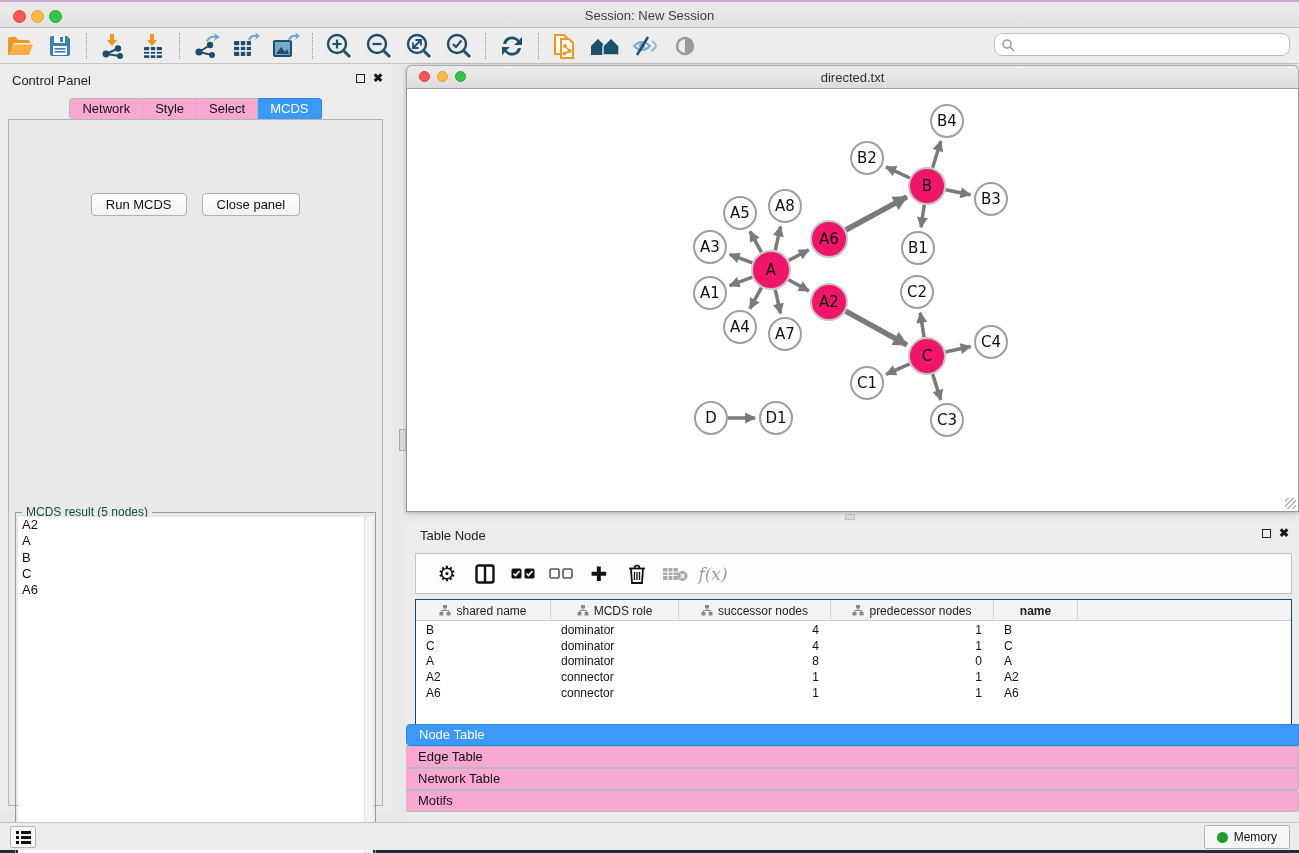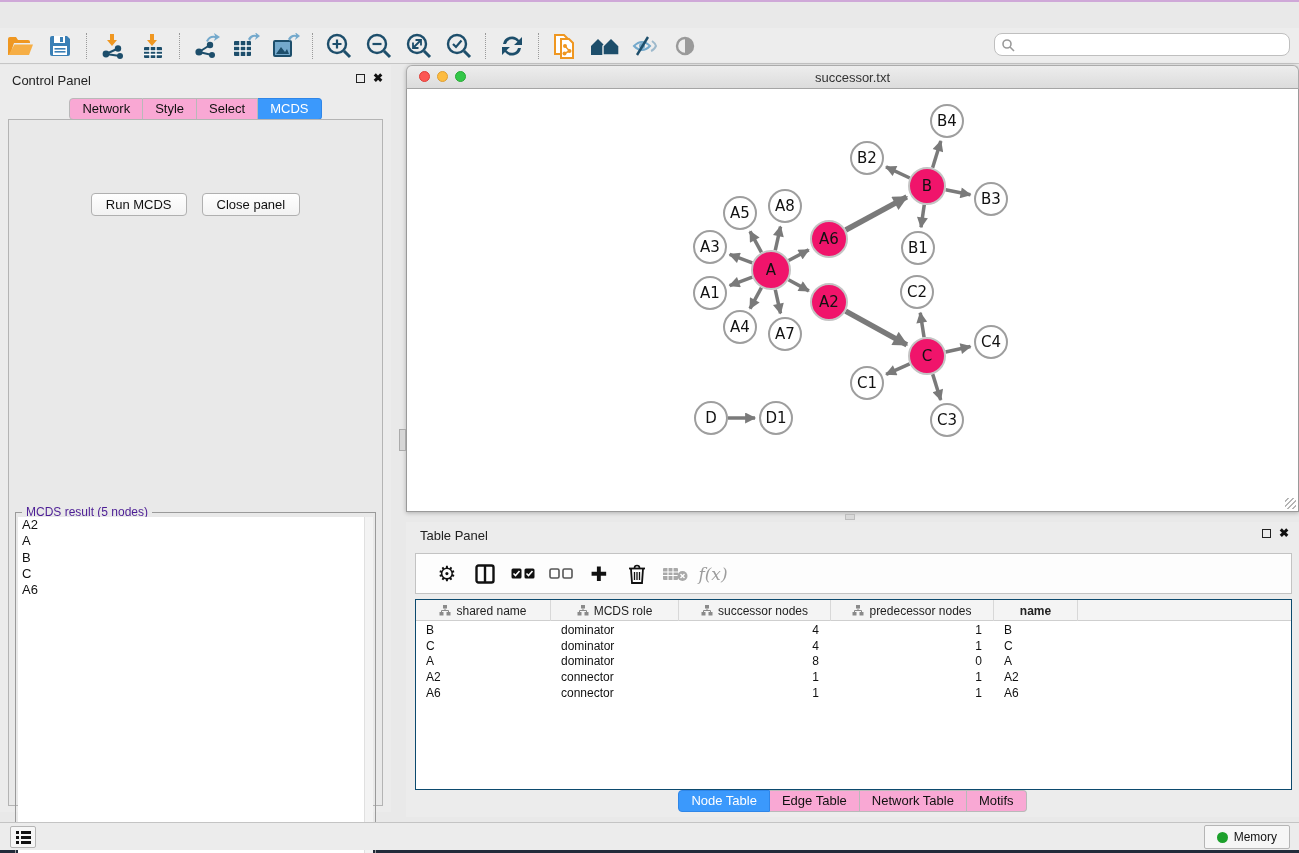--- a/index.html
+++ b/index.html
@@ -50,21 +50,21 @@
   .cp-select { position:absolute; left:34px; top:39px; width:313px; height:23px; background:#fff;
     border:1px solid #ababab; border-radius:3px; font-size:13px; color:#111;
     display:flex; align-items:center; padding-left:8px; }
   .cp-select .stepper { position:absolute; right:1px; top:1px; width:20px; height:19px; border-radius:2px;
     background:linear-gradient(#73b6fd,#2a7ef8); display:flex; flex-direction:column; align-items:center; justify-content:center; }
   .btn-row { position:absolute; top:73px; left:0; width:100%; display:flex; justify-content:center; gap:15px; }
   .mac-btn { background:linear-gradient(#ffffff,#f2f2f2); border:1px solid #b0b0b0; border-radius:4px;
     font-size:13px; color:#111; padding:3px 14px; cursor:default; }
 
   .group-box { position:absolute; left:6px; top:392px; width:361px; height:345px; border:1px solid #9a9a9a; }
-  .group-title { position:absolute; top:-8px; left:6px; background:#e9e9e9; padding:0 4px; font-size:12px; color:#4c1d95; }
+  .group-title { position:absolute; top:-8px; left:6px; background:#e9e9e9; padding:0 4px; font-size:12px; color:#14532d; }
   .result-list { position:absolute; left:2px; top:4px; right:2px; bottom:2px; background:#fff; }
   .result-scroll { position:absolute; right:0; top:0; width:9px; height:100%; background:#f3f3f3; border-left:1px solid #e0e0e0; }
   .result-item { font-size:13px; color:#111; line-height:16.3px; padding-left:4px; }
 
   
   #net-window { position:absolute; left:406px; top:63px; width:893px; height:447px;
     border-radius:6px 6px 0 0; box-shadow:0 1px 4px rgba(0,0,0,.25); }
   #net-titlebar { position:absolute; left:0; top:0; width:100%; height:24px;
     background:linear-gradient(#ededed,#dcdcdc); border:1px solid #ababab; border-bottom:1px solid #a5a5a5;
     border-radius:6px 6px 0 0; }
@@ -89,37 +89,43 @@
   .fx-glyph { font-size:17px; color:#9d9d9d; font-style:italic; font-family:"DejaVu Serif", serif; }
 
   #tp-table { position:absolute; left:9px; top:77px; width:877px; height:191px; background:#fff; border:1px solid #0c4a6e; }
   .th-row { position:absolute; left:0; top:0; width:100%; height:21px; background:#f4f4f4; border-bottom:1px solid #cfcfcf; }
   .th-cell { position:absolute; top:0; height:21px; display:flex; align-items:center; justify-content:center;
     gap:5px; font-size:12px; color:#222; border-right:1px solid #d8d8d8; }
   .tbody { position:absolute; left:0; top:23px; width:100%; }
   .t-row { position:relative; height:15.7px; }
   .t-cell { position:absolute; top:0; height:100%; font-size:12px; color:#111; line-height:15.7px; }
 
-  .tp-tabs { position:absolute; left:0; bottom:5px; width:100%; display:flex; justify-content:center; }
+  .tp-tabs { position:absolute; left:0; bottom:5px; width:100%; display:flex; justify-content:center;flex-direction:column; }
 
   
   #statusbar { position:absolute; left:0; top:820px; width:1299px; height:28px; background:#ececec; border-top:1px solid #c4c4c4; }
   #list-btn { position:absolute; left:10px; top:3px; width:26px; height:22px; background:#f6f6f6;
     border:1px solid #b5b5b5; border-radius:2px; display:flex; align-items:center; justify-content:center; }
   #memory-btn { position:absolute; right:9px; top:2px; height:24px; background:#f6f6f6; border:1px solid #b5b5b5;
     border-radius:2px; display:flex; align-items:center; gap:6px; padding:0 12px; font-size:12px; color:#111; }
   .mem-dot { width:11px; height:11px; border-radius:50%; background:#1ca02c; }
 
   svg text { font-family:"DejaVu Sans","Liberation Sans",sans-serif; }
 </style>
 </head>
 <body>
 
 <div id="app">
 
+  <div id="titlebar">
+    <span class="tl red" style="left:13px"></span>
+    <span class="tl yellow" style="left:31px"></span>
+    <span class="tl green" style="left:49px"></span>
+    <div class="title">Session: New Session</div>
+  </div>
 
   <div id="toolbar">
     <div class="tb-group">
       <div class="tb-btn">
         <svg width="28" height="22" viewBox="0 0 28 22">
             <path d="M2 20 L2 4 Q2 2 4 2 L10 2 L12 5 L22 5 Q24 5 24 7 L24 8 L8 8 L4 20 Z" fill="#ef9721"></path>
             <path d="M8.5 9.5 L27 9.5 L23 20 L2.5 20 Z" fill="#f6ae45"></path>
           </svg>
       </div>
       <div class="tb-btn">
@@ -298,21 +304,21 @@
         </div>
       </div>
     </div>
   </div>
 
   <div id="net-window">
     <div id="net-titlebar">
       <span class="tl red" style="left:12px; top:5px; width:11px; height:11px;"></span>
       <span class="tl yellow" style="left:30px; top:5px; width:11px; height:11px;"></span>
       <span class="tl green" style="left:48px; top:5px; width:11px; height:11px;"></span>
-      <div class="title">successor.txt</div>
+      <div class="title">directed.txt</div>
     </div>
     <div id="net-canvas">
       <svg id="graph-svg" width="891" height="422" viewBox="0 0 891 422">
         <defs>
           <marker id="arrow-n" viewBox="0 0 10 10" refX="9" refY="5" markerWidth="13" markerHeight="11" markerUnits="userSpaceOnUse" orient="auto">
               <path d="M0,0 L10,5 L0,10 Z" fill="#7a7a7a"></path>
             </marker>
           <marker id="arrow-t" viewBox="0 0 10 10" refX="9" refY="5" markerWidth="17" markerHeight="15" markerUnits="userSpaceOnUse" orient="auto">
               <path d="M0,0 L10,5 L0,10 Z" fill="#7a7a7a"></path>
             </marker>
@@ -384,21 +390,21 @@
           </g>
       </svg>
       <div class="grip"></div>
     </div>
     <div class="left-handle"></div>
   </div>
 
   <div id="h-splitter"></div>
 
   <div id="table-panel">
-    <div class="panel-head" style="left:14px; top:6px;">Table Panel</div>
+    <div class="panel-head" style="left:14px; top:6px;">Table Node</div>
     <div class="panel-icons" style="top:6px; right:10px;">
       <span class="float-ico"></span>
       <span class="close-ico">✖</span>
     </div>
 
     <div id="tp-toolbar">
       <div class="tp-btn">
           <span class="gear-glyph">⚙</span>
         </div>
       <div class="tp-btn">

